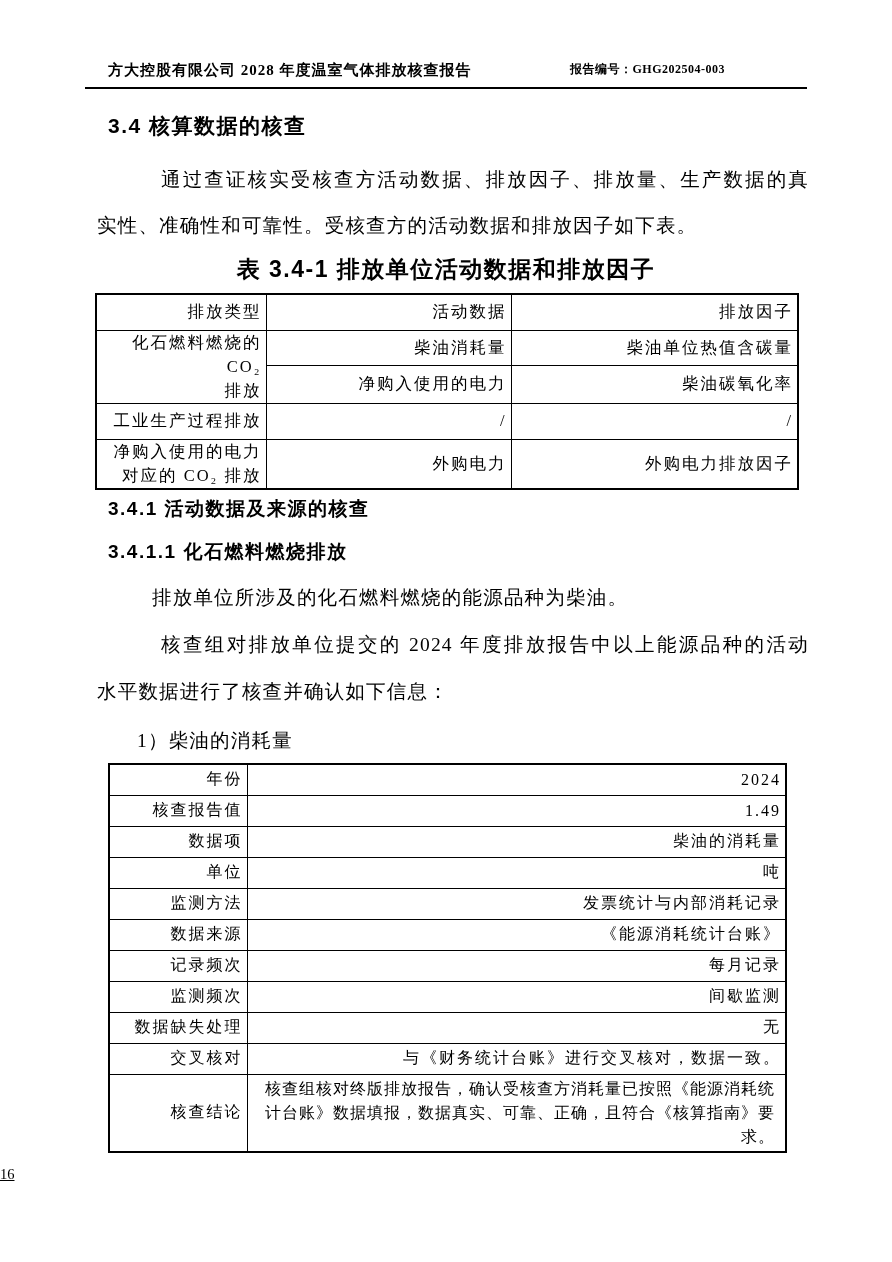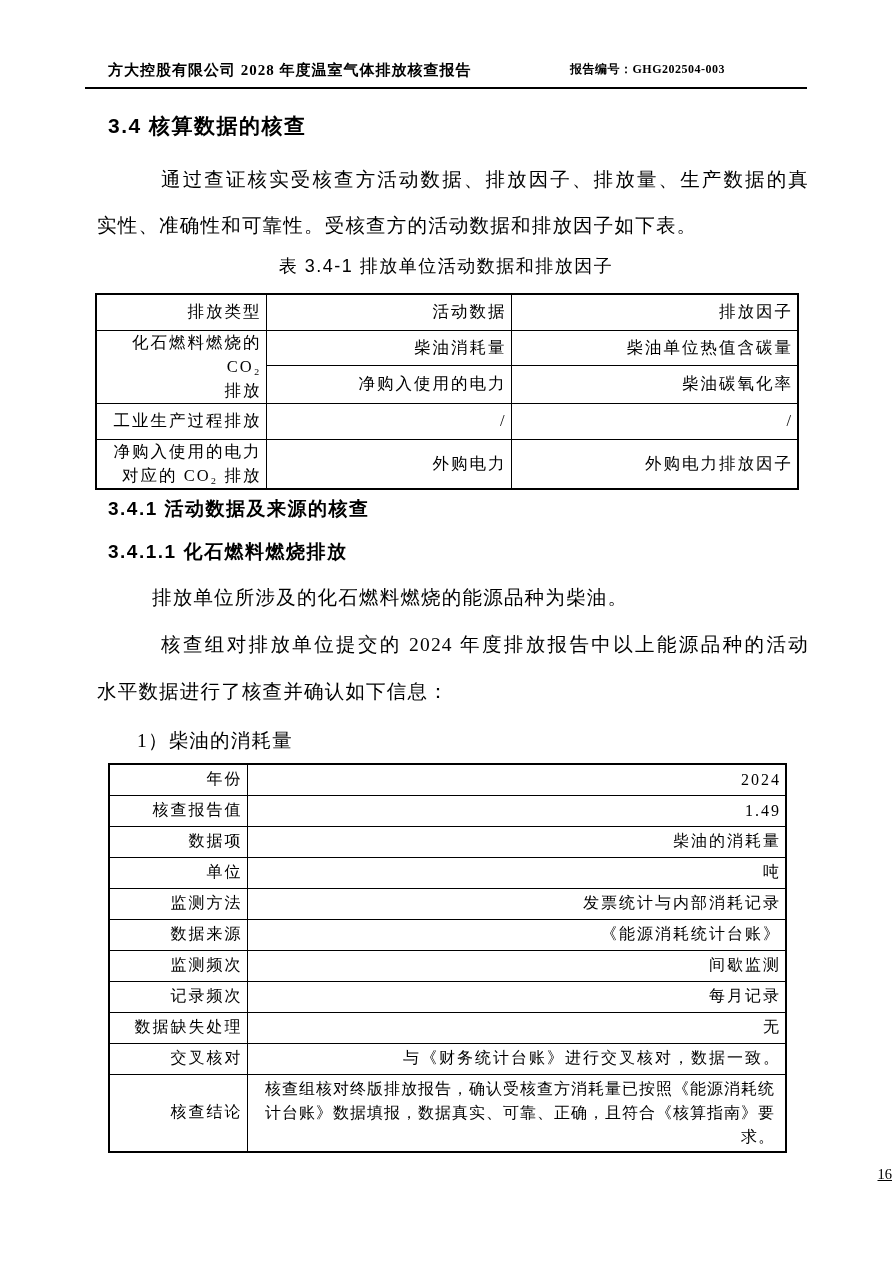--- a/index.html
+++ b/index.html
@@ -21,31 +21,31 @@
   
   .para{position:absolute;left:88px;width:712px;font-size:19.5px;letter-spacing:1.2px;margin-left:9px;}
   .p1{top:157px;line-height:46px;}
   .p3{top:621px;line-height:47px;}
   .line-fill{text-align:justify;text-align-last:justify;}
   .indent{text-indent:64px;}
   .p2{position:absolute;top:584px;left:152px;font-size:19.5px;letter-spacing:1.2px;white-space:nowrap;}
   .list1{position:absolute;top:727px;left:137px;font-size:19.5px;letter-spacing:1.2px;white-space:nowrap;}
   
   .t1-caption{position:absolute;top:254px;left:0;width:892px;text-align:center;
-    font-family:"Liberation Sans","DejaVu Sans",sans-serif;font-weight:normal;font-size:18px;letter-spacing:1.5px;}
+    font-family:"Liberation Sans","DejaVu Sans",sans-serif;font-weight:bold;font-size:23px;letter-spacing:1.5px;}
   
   table{border-collapse:collapse;table-layout:fixed;}
   td,th{border:1px solid #000;text-align:right;vertical-align:middle;
     font-weight:normal;font-size:16.5px;letter-spacing:2px;padding:0 4px;overflow:hidden;}
   .t1{position:absolute;top:293px;left:95px;width:702px;border:2px solid #000;}
   .t2{position:absolute;top:763px;left:108px;width:677px;border:2px solid #000;}
   .t2 td{font-size:16px;}
   .t2 .val-long{letter-spacing:1px;line-height:24px;padding:2px 10px;}
   .cell-2line div{line-height:24px;}
-  .pagenum{position:absolute;top:1166px;left:0;width:892px;text-align:right;font-size:14.5px;text-decoration:underline;}
+  .pagenum{position:absolute;top:1166px;left:0;width:892px;text-align:left;font-size:14.5px;text-decoration:underline;}
 </style>
 </head>
 <body>
 
 <div class="page">
 
   <div class="hdr-left">方大控股有限公司 2028 年度温室气体排放核查报告</div>
   <div class="hdr-right">报告编号：GHG202504-003</div>
   <div class="hdr-rule"></div>
 
@@ -134,26 +134,26 @@
     </tr>
     <tr style="height:31px">
       <td>监测方法</td>
       <td>发票统计与内部消耗记录</td>
     </tr>
     <tr style="height:31px">
       <td>数据来源</td>
       <td>《能源消耗统计台账》</td>
     </tr>
     <tr style="height:31px">
+      <td>记录频次</td>
+      <td>每月记录</td>
+    </tr>
+    <tr style="height:31px">
       <td>监测频次</td>
       <td>间歇监测</td>
-    </tr>
-    <tr style="height:31px">
-      <td>记录频次</td>
-      <td>每月记录</td>
     </tr>
     <tr style="height:31px">
       <td>数据缺失处理</td>
       <td>无</td>
     </tr>
     <tr style="height:31px">
       <td>交叉核对</td>
       <td>与《财务统计台账》进行交叉核对，数据一致。</td>
     </tr>
     <tr style="height:72px">

